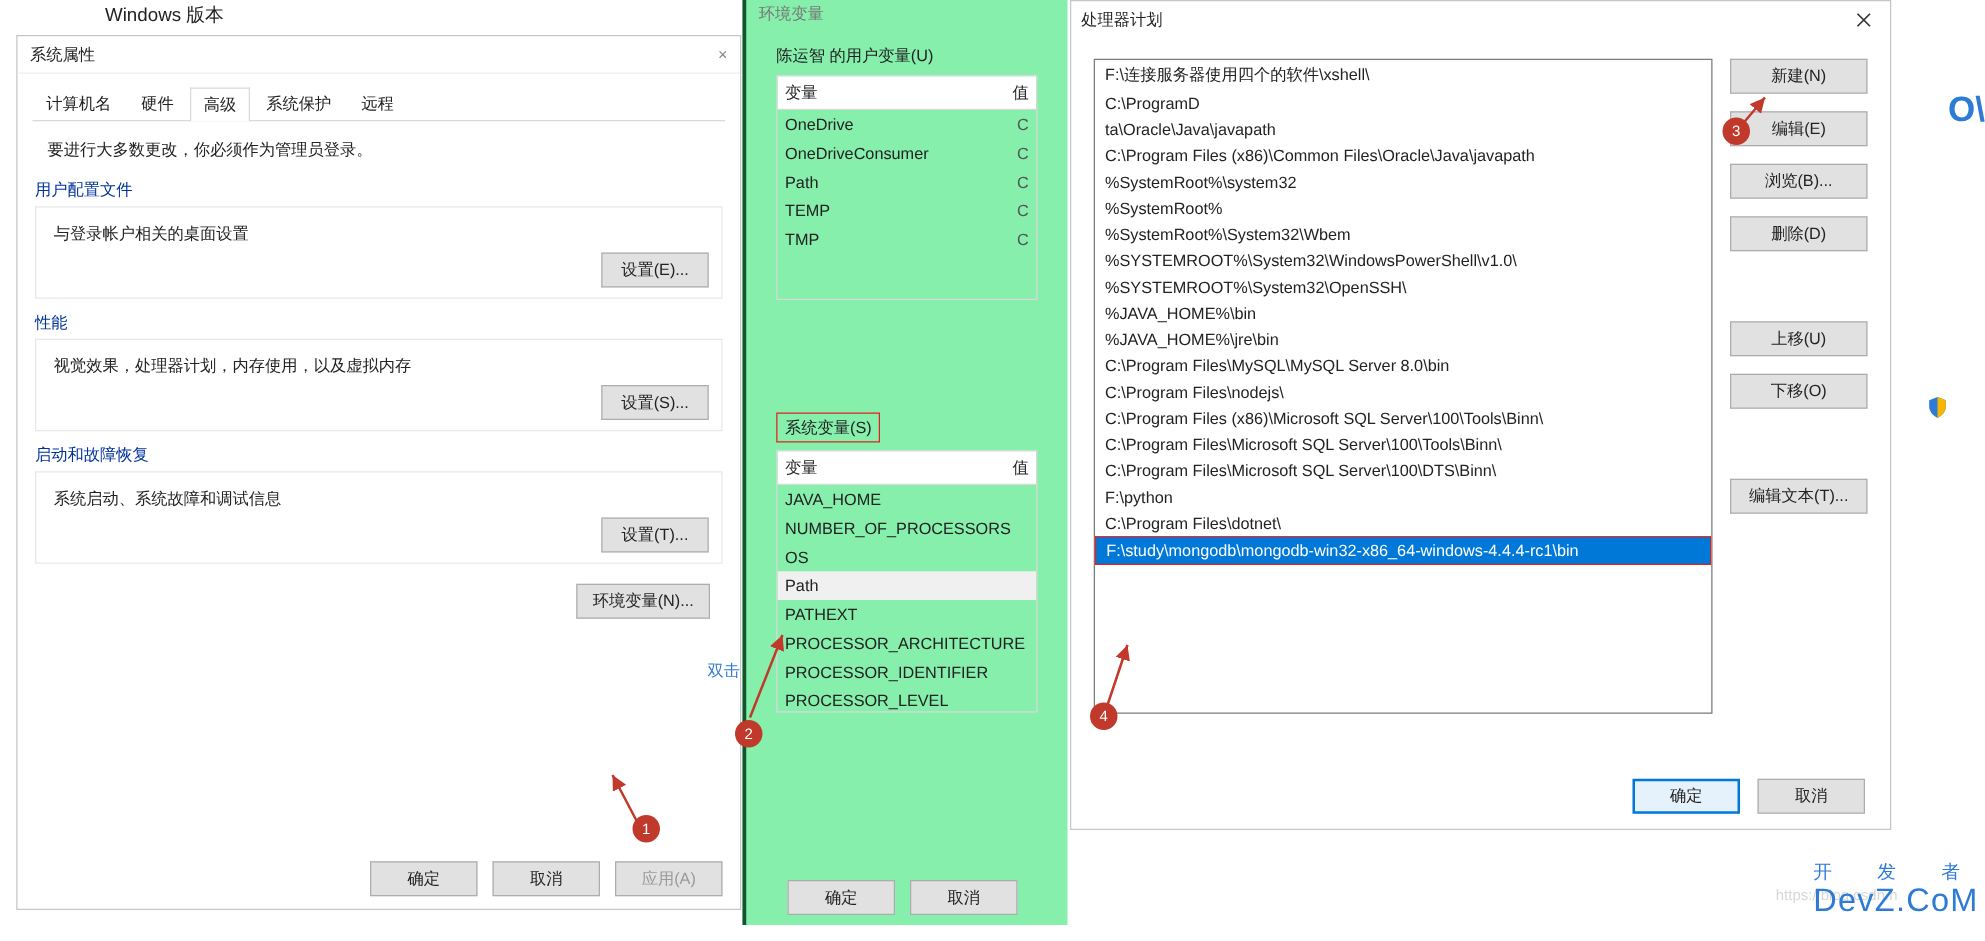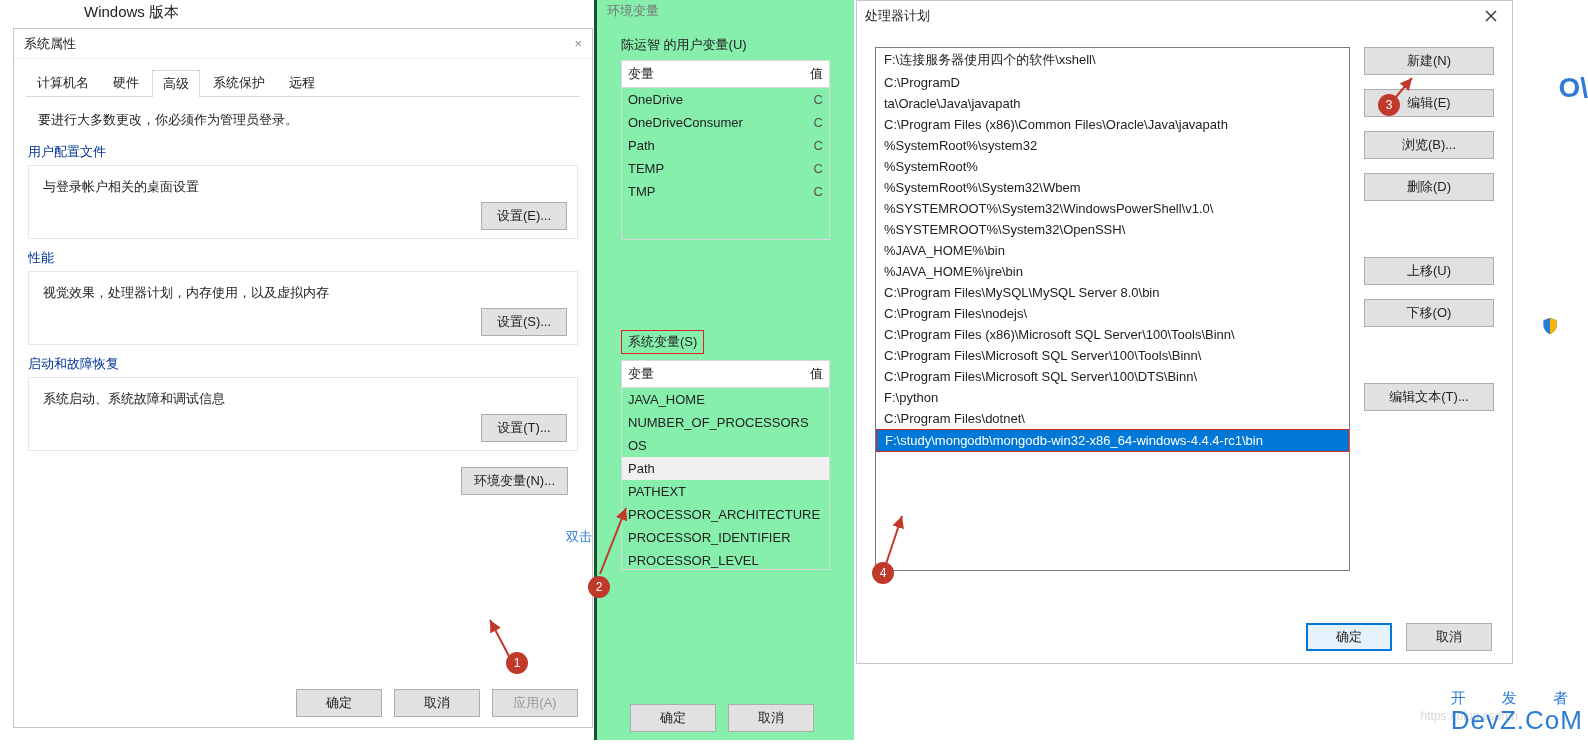--- a/index.html
+++ b/index.html
@@ -35,21 +35,21 @@
 .dlg2 .d2foot{position:absolute;bottom:8px;right:40px;display:flex;gap:12px;z-index:1}
 
 .dlg3{position:absolute;left:856px;top:0;width:657px;height:664px;background:#fff;border:1px solid #c6c6c6}
 .dlg3 .tb{height:30px;display:flex;align-items:center;justify-content:space-between;padding:0 8px}
 .dlg3 .tb .close{width:26px;height:26px;display:flex;align-items:center;justify-content:center;cursor:pointer}
 .dlg3 .body{display:flex;gap:14px;padding:16px 18px 10px 18px}
 .pathlist{flex:1;border:1px solid #7a7a7a;height:524px;overflow:hidden}
 .pathlist .row{padding:3px 8px;white-space:nowrap;overflow:hidden;font-size:13px}
 .pathlist .row.selected{background:#0078d7;color:#fff;border:1px solid #d22}
 .sidebtns{display:flex;flex-direction:column;gap:14px}
-.sidebtns .btn{width:130px}
+.sidebtns .btn{width:110px}
 .sidebtns .gap{height:28px}
 .dlg3 .foot{position:absolute;bottom:12px;right:20px;display:flex;gap:14px}
 .dlg3 .foot .ok{border:2px solid #0078d7;background:#e5f1fb}
 
 .badge{position:absolute;width:22px;height:22px;border-radius:50%;background:#c0392b;color:#fff;display:flex;align-items:center;justify-content:center;font-size:12px;z-index:50}
 .arrow{position:absolute;z-index:49}
 .dblclick{position:absolute;left:566px;top:528px;color:#2e7bd6;z-index:50}
 
 .ov{position:absolute;right:0;top:72px;color:#2e7bd6;font-size:28px;font-weight:bold}
 .devz{position:absolute;right:4px;bottom:18px;text-align:left;line-height:1.1}

